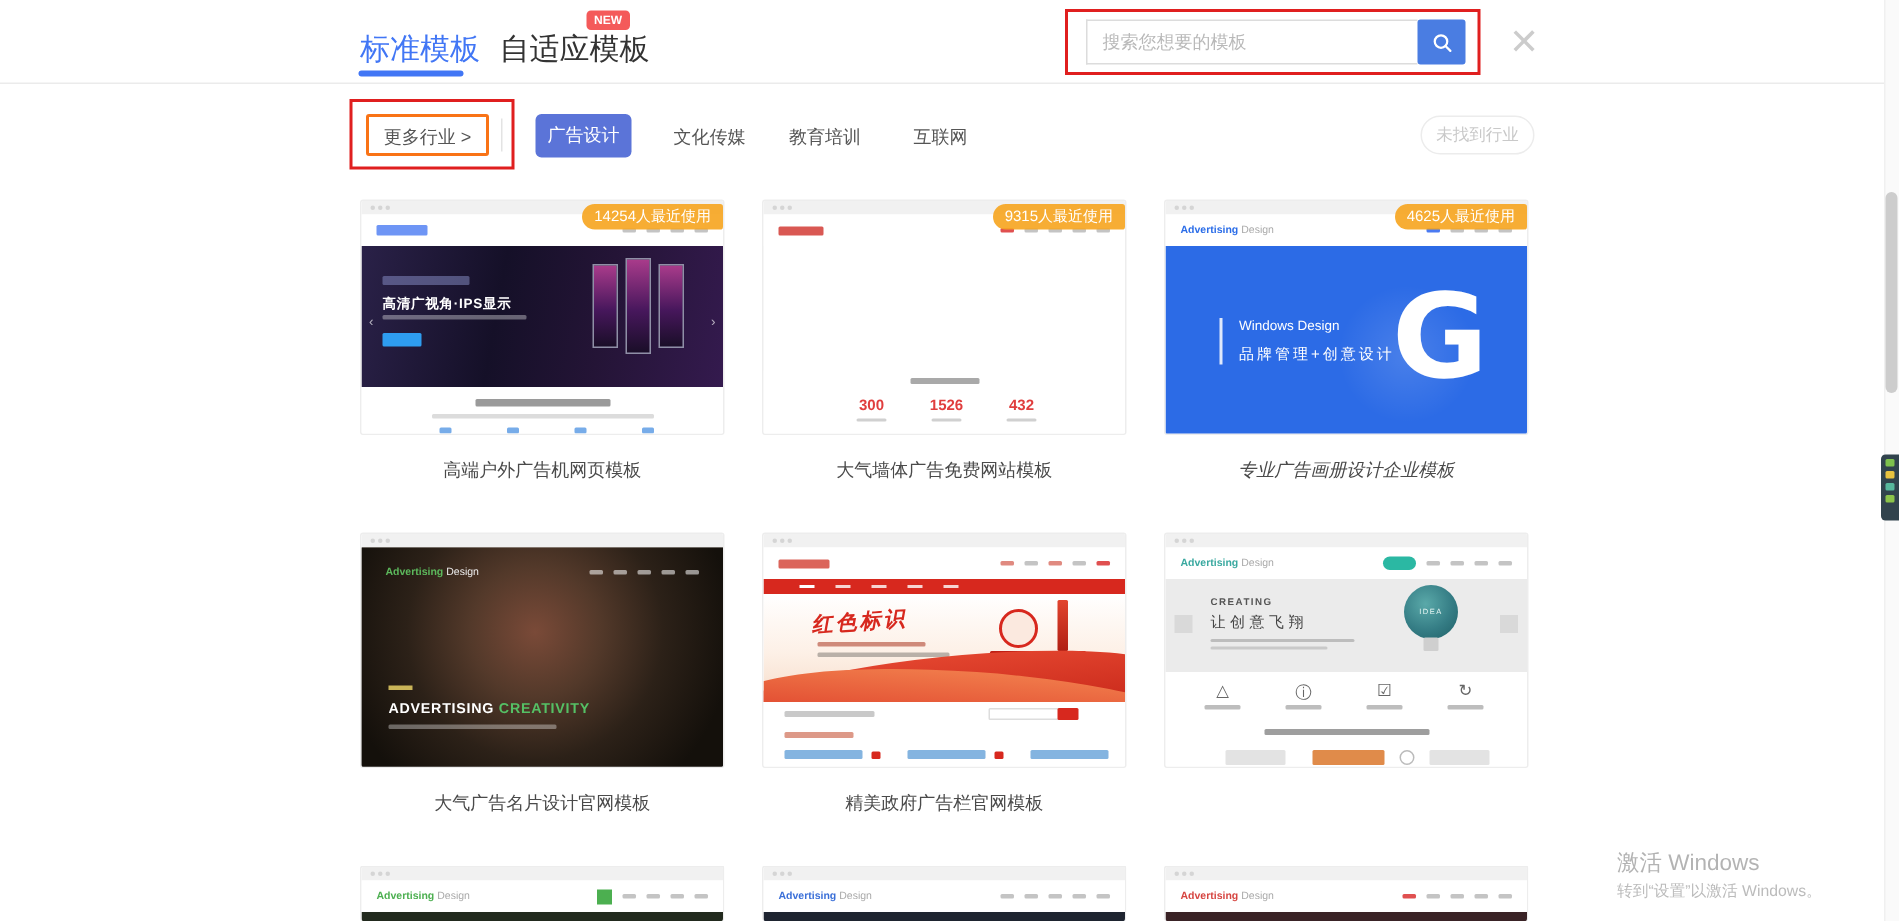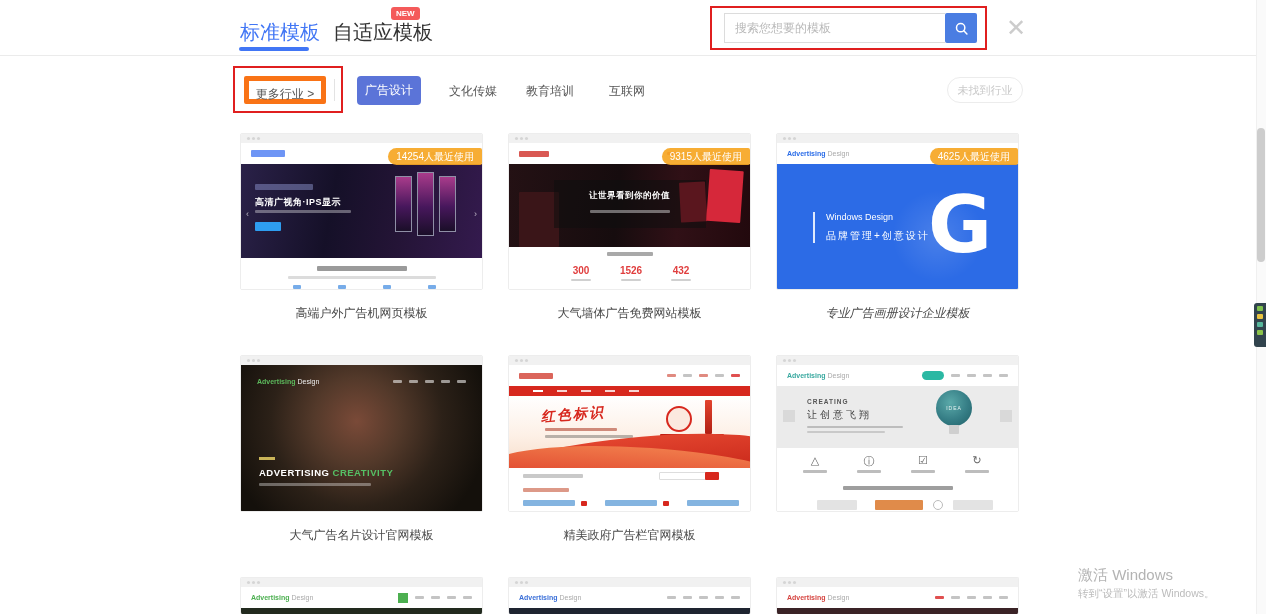--- a/index.html
+++ b/index.html
@@ -16,35 +16,35 @@
   .new-badge { left:391px; top:7px; background:#f45a5a; color:#fff; font-size:8px; font-weight:bold; padding:2px 5px; border-radius:3px; }
   .anno-box { border:2px solid #e01f1f; z-index:30; pointer-events:none; }
   .anno-search { left:710px; top:6px; width:277px; height:44px; }
   .anno-more { left:233px; top:66px; width:110px; height:47px; }
   .search-input { left:724px; top:13px; width:221px; height:30px; border:1px solid #dcdcdc; border-right:none; font-size:12px; padding:0 10px; color:#333; outline:none; }
   .search-input::placeholder { color:#b9b9b9; }
   .search-btn { left:945px; top:13px; width:32px; height:30px; background:#4a7de2; border:none; border-radius:2px; cursor:pointer; display:flex; align-items:center; justify-content:center; }
   .close-x { left:1006px; top:14px; font-size:24px; color:#ccc; cursor:pointer; font-weight:300; }
 
   
-  .more-btn { left:244px; top:76px; width:82px; height:28px; border:5px solid #f97316; background:#fff; font-size:12px; color:#555; text-align:center; line-height:26px; border-radius:2px; cursor:pointer; }
+  .more-btn { left:244px; top:76px; width:82px; height:28px; border:2px solid #f97316; background:#fff; font-size:12px; color:#555; text-align:center; line-height:26px; border-radius:2px; cursor:pointer; }
   .vdiv { left:334px; top:79px; width:1px; height:22px; background:#e3e3e3; }
   .cat-active { left:357px; top:76px; width:64px; height:29px; background:#5b74d8; border-radius:4px; color:#fff; font-size:12px; text-align:center; line-height:29px; cursor:pointer; }
   .cat { top:83px; font-size:12px; color:#555; cursor:pointer; }
   .notfound-btn { left:947px; top:77px; width:76px; height:26px; border:1px solid #ececec; border-radius:14px; background:#fff; color:#c9c9c9; font-size:11px; text-align:center; line-height:24px; cursor:pointer; }
 
   
   .card { position:absolute; width:243px; height:157px; background:#fff; border:1px solid #ededed; border-radius:2px; overflow:hidden; cursor:pointer; }
   .chrome { position:absolute; left:0; top:0; width:100%; height:9px; background:#f1f1f1; }
   .dots { position:absolute; left:6px; top:3px; display:flex; gap:2px; }
   .dots i { width:3px; height:3px; border-radius:50%; background:#d5d5d5; }
   .nav { position:absolute; left:0; top:9px; width:100%; height:21px; background:#fff; display:flex; align-items:center; padding:0 10px; }
   .navlinks { margin-left:auto; display:flex; gap:7px; align-items:center; }
   .navlinks i { width:9px; height:3px; background:#c4c4c4; border-radius:1px; }
-  .badge { position:absolute; top:2px; right:0; height:17px; line-height:17px; padding:0 8px; background:rgba(246,166,35,.92); color:#fff; font-size:10px; border-radius:9px 2px 2px 9px; z-index:5;margin-top:12px; }
+  .badge { position:absolute; top:2px; right:0; height:17px; line-height:17px; padding:0 8px; background:rgba(246,166,35,.92); color:#fff; font-size:10px; border-radius:9px 2px 2px 9px; z-index:5; }
   .caption { position:absolute; width:243px; text-align:center; font-size:12px; color:#4a4a4a; }
   .logo-a { font-size:7px; font-weight:bold; }
   .logo-b { font-size:7px; color:#a9a9a9; margin-left:2px; }
   .bar { position:absolute; border-radius:1px; }
 
   
   .c1 .banner { position:absolute; left:0; top:30px; width:100%; height:94px;
     background:linear-gradient(100deg,#2a2148 0%,#151028 38%,#241436 66%,#341a4e 100%); }
   .c1 .hl { position:absolute; left:14px; top:32px; color:#fff; font-size:9px; font-weight:bold; letter-spacing:.5px; }
   .c1 .panel { position:absolute; width:17px; border:1px solid #8f8fa6; background:linear-gradient(180deg,#a93b8b 0%,#47175c 55%,#1a0e28 100%); }
@@ -192,29 +192,20 @@
       </div>
     <div class="nav">
       <span class="bar" style="position:static;width:30px;height:6px;background:#d23b35;opacity:.85;"></span>
       <span class="navlinks">
           <i style="background:#e05050;"></i>
           <i></i>
           <i></i>
           <i></i>
           <i></i>
         </span>
-    </div>
-    <div class="banner">
-      <span class="bill" style="right:8px;top:6px;width:34px;height:52px;background:#d6283a;transform:rotate(4deg);"></span>
-      <span class="bill" style="right:44px;top:18px;width:26px;height:40px;background:#b71f31;transform:rotate(-3deg);"></span>
-      <span class="bill" style="left:10px;top:28px;width:40px;height:55px;background:#3a1518;"></span>
-      <div class="overlay">
-        <div class="hl">让世界看到你的价值</div>
-        <span class="bar" style="left:36px;top:30px;width:80px;height:3px;background:rgba(255,255,255,.4);"></span>
-      </div>
     </div>
     <div class="stats">
       <span class="bar" style="left:98px;top:5px;width:46px;height:4px;background:#a9a9a9;"></span>
       <div class="stat" style="left:42px;">300</div>
       <div class="stat" style="left:92px;">1526</div>
       <div class="stat" style="left:142px;">432</div>
       <span class="bar" style="left:62px;top:32px;width:20px;height:2px;background:#d0d0d0;"></span>
       <span class="bar" style="left:112px;top:32px;width:20px;height:2px;background:#d0d0d0;"></span>
       <span class="bar" style="left:162px;top:32px;width:20px;height:2px;background:#d0d0d0;"></span>
     </div>

